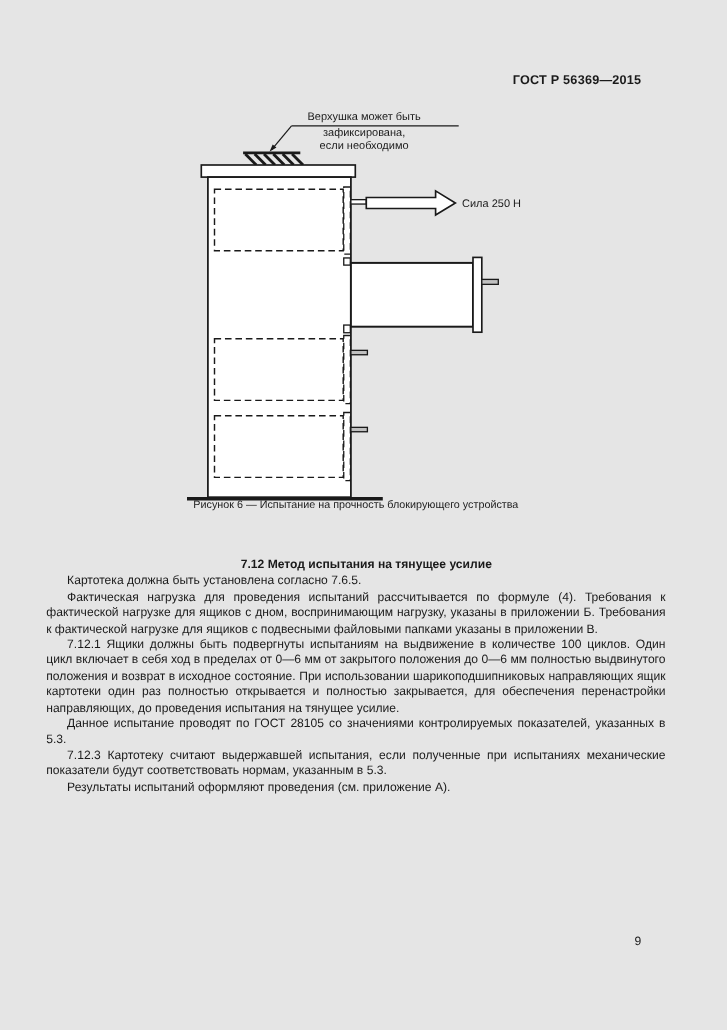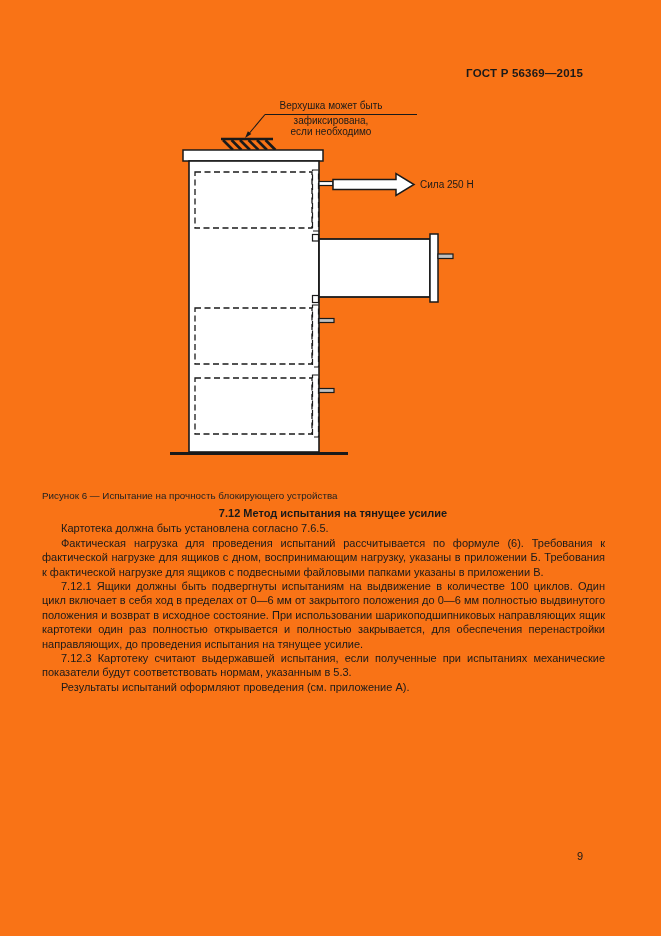--- a/index.html
+++ b/index.html
@@ -1,20 +1,20 @@
 <!DOCTYPE html>
 <html lang="ru"><head>
 <meta charset="utf-8">
 <style>
   html, body { margin: 0; padding: 0; background: #ffffff; }
   .page {
     position: relative;
     width: 661px;
     height: 936px;
-    background: #f97316;
+    background: #e5e5e5;
     font-family: "Liberation Sans", sans-serif;
     color: #1a1a1a;
     overflow: hidden;
   }
   .doc-header {
     position: absolute;
     top: 67px;
     left: 0;
     right: 78px;
     text-align: right;
@@ -22,23 +22,24 @@
     font-weight: bold;
     letter-spacing: 0.2px;
   }
   .figure-svg {
     position: absolute;
     top: 95px;
     left: 0;
   }
   .figure-caption {
     position: absolute;
-    top: 490px;
+    top: 454px;
     left: 42px;
     width: 563px;
+    text-align: center;
     font-size: 9.8px;
     color: #222222;
   }
   .content {
     position: absolute;
     top: 506px;
     left: 42px;
     width: 563px;
     font-size: 11px;
     line-height: 14.4px;
@@ -128,21 +129,22 @@
       <rect class="ln dash" x="312.5" y="280" width="6" height="62" stroke-width="1.2"></rect>
       <rect x="319" y="293.5" width="15" height="4" fill="#c0c0c0" stroke="#1a1a1a" stroke-width="1.2"></rect>
     </g>
   </svg>
 
   <div class="figure-caption">Рисунок 6 — Испытание на прочность блокирующего устройства</div>
 
   <div class="content">
     <p class="section-heading">7.12  Метод испытания на тянущее усилие</p>
     <p>Картотека должна быть установлена согласно 7.6.5.</p>
-    <p>Фактическая нагрузка для проведения испытаний рассчитывается по формуле (6). Требования к фактической нагрузке для ящиков с дном, воспринимающим нагрузку, указаны в приложении Б. Требования к фактической нагрузке для ящиков с подвесными файловыми папками указаны в приложе­нии В.</p>
+    <p>Фактическая нагрузка для проведения испытаний рассчитывается по формуле (4). Требования к фактической нагрузке для ящиков с дном, воспринимающим нагрузку, указаны в приложении Б. Требования к фактической нагрузке для ящиков с подвесными файловыми папками указаны в приложе­нии В.</p>
     <p>7.12.1  Ящики должны быть подвергнуты испытаниям на выдвижение в количестве 100 циклов. Один цикл включает в себя ход в пределах от 0—6 мм от закрытого положения до 0—6 мм полностью выдвинутого положения и возврат в исходное состояние. При использовании шарикоподшипниковых направляющих ящик картотеки один раз полностью открывается и полностью закрывается, для обеспе­чения перенастройки направляющих, до проведения испытания на тянущее усилие.</p>
+    <p>Данное испытание проводят по ГОСТ 28105 со значениями контролируемых показателей, указан­ных в 5.3.</p>
     <p>7.12.3  Картотеку считают выдержавшей испытания, если полученные при испытаниях механичес­кие показатели будут соответствовать нормам, указанным в 5.3.</p>
     <p>Результаты испытаний оформляют проведения (см. приложение А).</p>
   </div>
 
   <div class="page-number">9</div>
 
 </div>
 
 </body></html>

